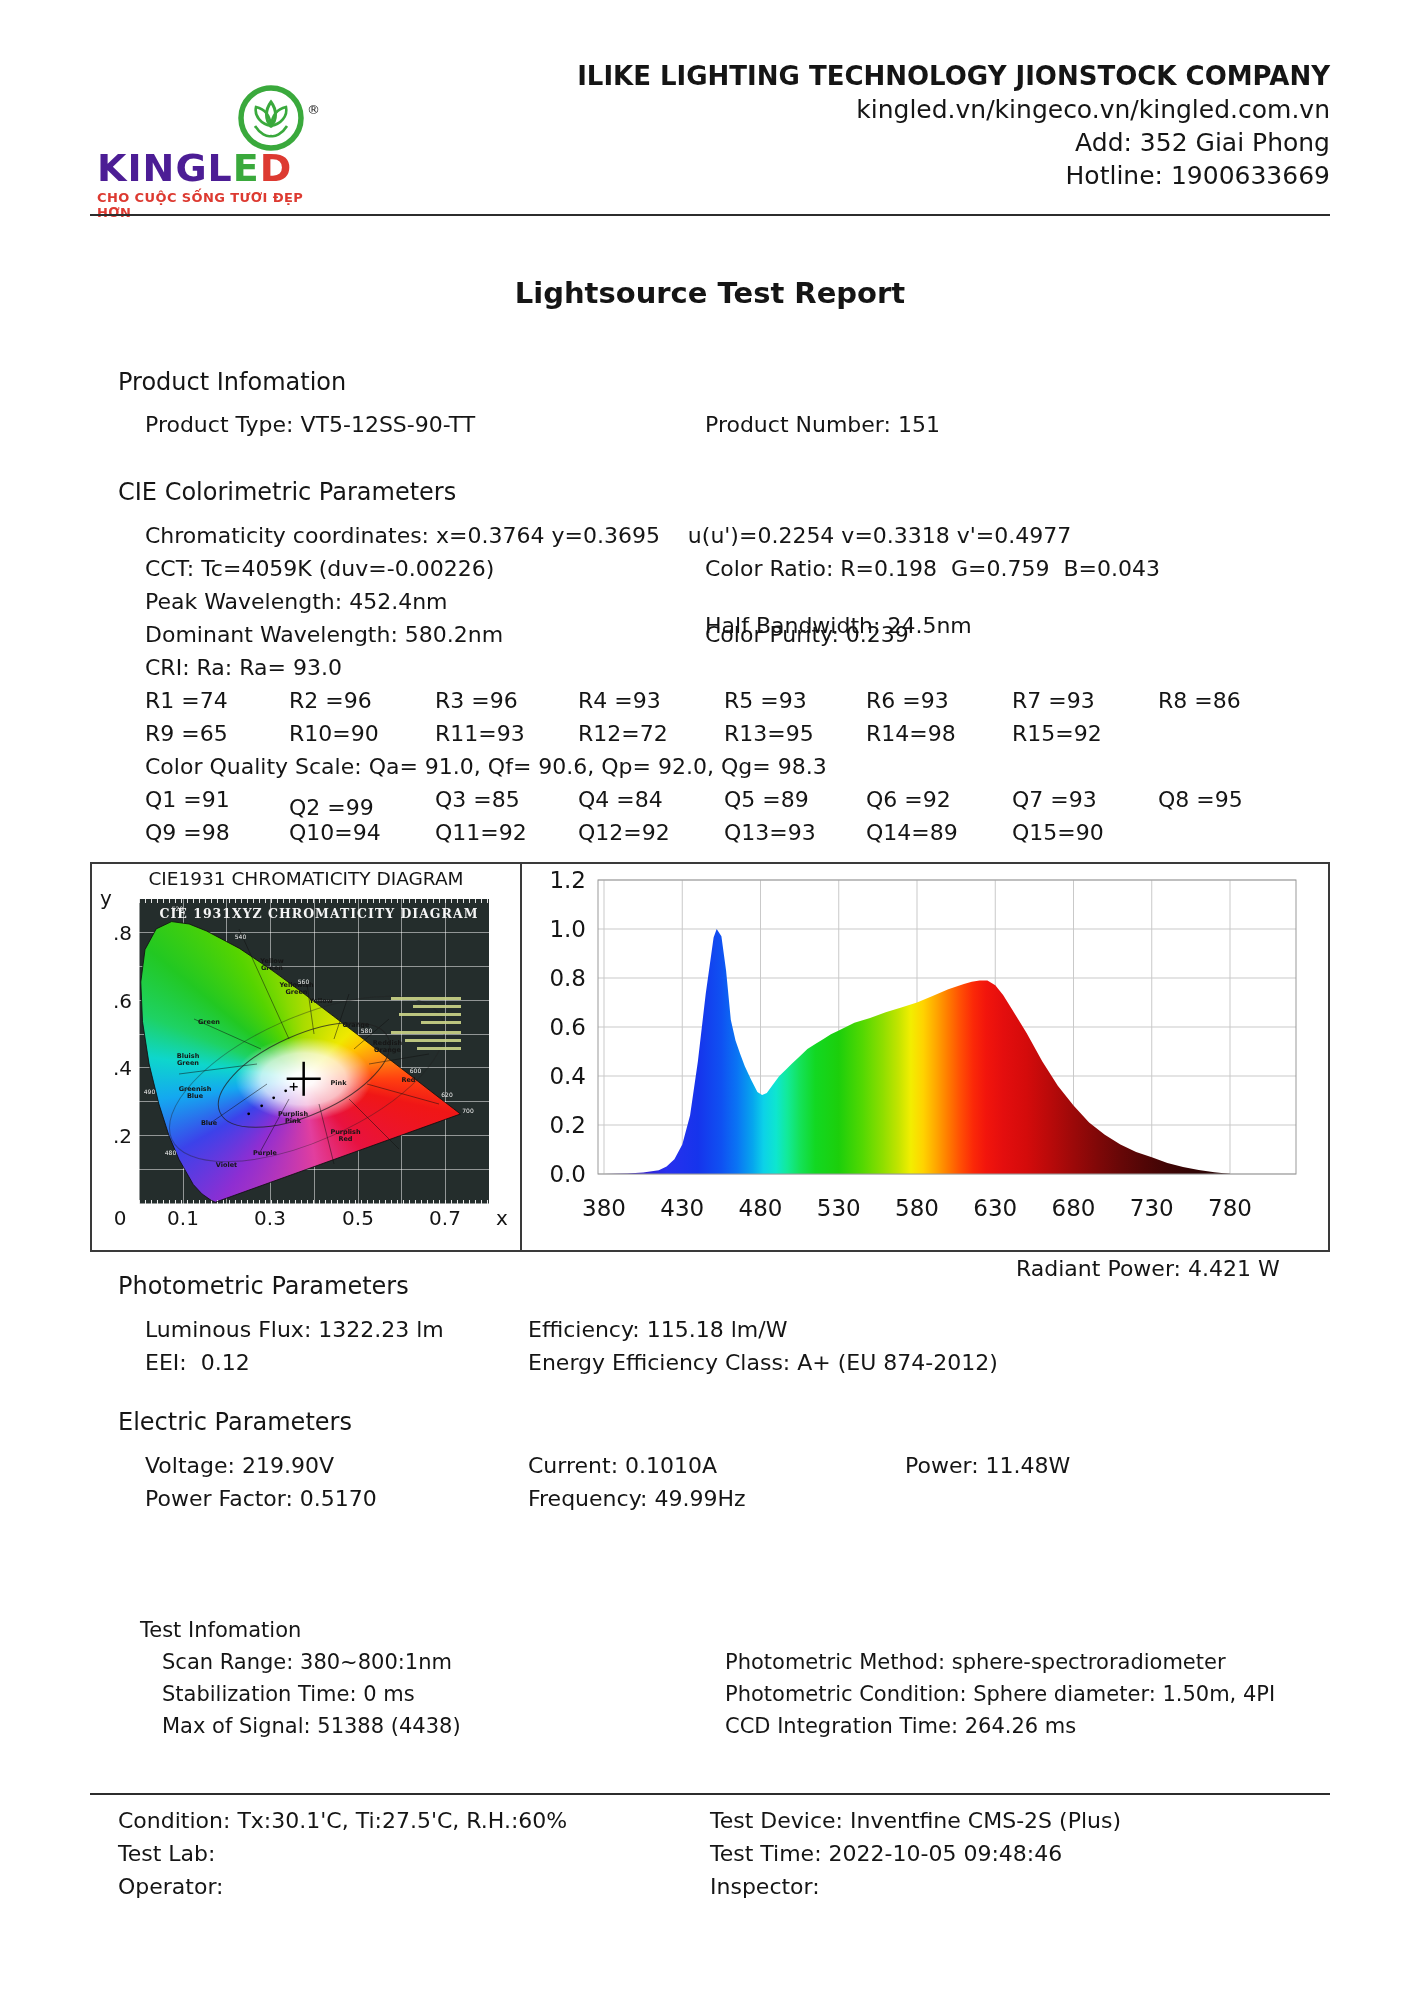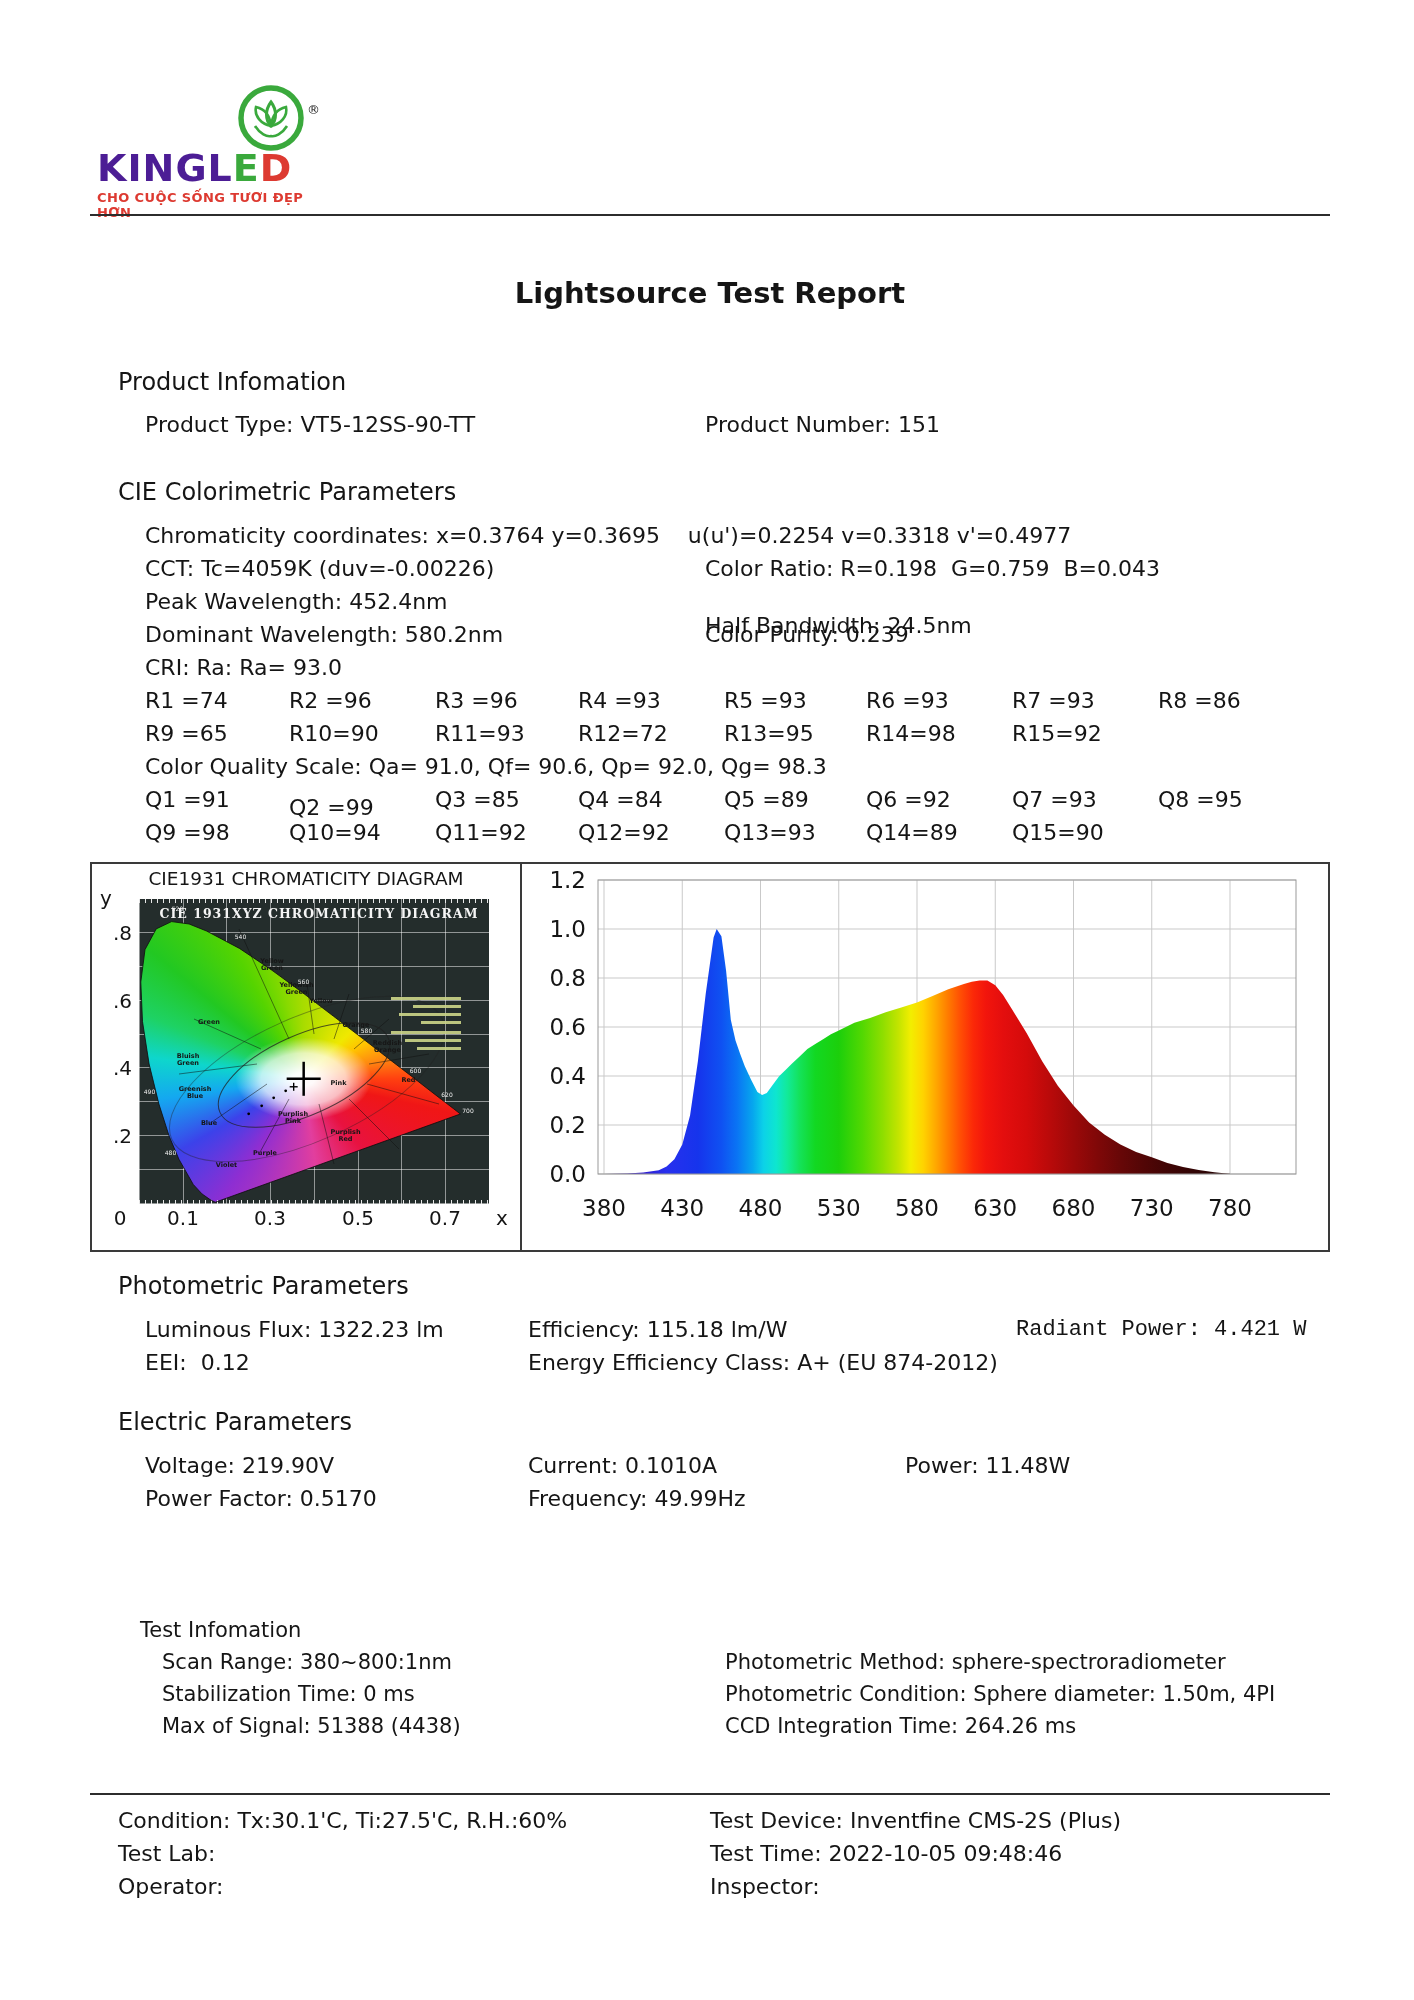--- a/index.html
+++ b/index.html
@@ -59,20 +59,26 @@
       <path d="M38 20 C32 28 32 38 38 44 C44 38 44 28 38 20 Z" fill="none" stroke="#3aa93c" stroke-width="3"></path>
       <path d="M38 44 C28 42 21 34 23 25 C32 27 37 34 38 44 Z" fill="none" stroke="#3aa93c" stroke-width="2.6"></path>
       <path d="M38 44 C48 42 55 34 53 25 C44 27 39 34 38 44 Z" fill="none" stroke="#3aa93c" stroke-width="2.6"></path>
       <path d="M22 44 C27 52 34 55 38 54 C42 55 49 52 54 44" fill="none" stroke="#3aa93c" stroke-width="2.6"></path>
     </svg>
     <span class="logo-reg">®</span>
     <div class="logo-word"><span style="color:#4c1d95">KINGL</span><span style="color:#3aa93c">E</span><span style="color:#dd3a31">D</span></div>
     <div class="logo-tag" style="color:#dd3a31">CHO CUỘC SỐNG TƯƠI ĐẸP HƠN</div>
   </div>
 
+  <div class="hdr-right">
+    <div class="hdr-company">ILIKE LIGHTING TECHNOLOGY JIONSTOCK COMPANY</div>
+    <div class="hdr-line">kingled.vn/kingeco.vn/kingled.com.vn</div>
+    <div class="hdr-line">Add: 352 Giai Phong</div>
+    <div class="hdr-line">Hotline: 1900633669</div>
+  </div>
 
   <div class="rule" style="top:214px;height:2px;"></div>
 
   <div class="doc-title">Lightsource Test Report</div>
 
   <div class="line sec-head" style="left:118px;top:368px;">Product Infomation</div>
   <div class="line body-txt" style="left:145px;top:412px;">Product Type: VT5-12SS-90-TT</div>
   <div class="line body-txt" style="left:705px;top:412px;">Product Number: 151</div>
 
   <div class="line sec-head" style="left:118px;top:478px;">CIE Colorimetric Parameters</div>
@@ -279,21 +285,21 @@
         <text x="473.25" y="352" text-anchor="middle" font-size="23" fill="#151515">630</text>
         <text x="551.5" y="352" text-anchor="middle" font-size="23" fill="#151515">680</text>
         <text x="629.75" y="352" text-anchor="middle" font-size="23" fill="#151515">730</text>
         <text x="708" y="352" text-anchor="middle" font-size="23" fill="#151515">780</text>
       </svg>
   </div>
 
   <div class="line sec-head" style="left:118px;top:1272px;">Photometric Parameters</div>
   <div class="line body-txt" style="left:145px;top:1317px;">Luminous Flux: 1322.23 lm</div>
   <div class="line body-txt" style="left:528px;top:1317px;">Efficiency: 115.18 lm/W</div>
-  <div class="line body-txt" style="left:1016px;top:1317px;font-family:Liberation Mono, monospace;">Radiant Power: 4.421 W</div>
+  <div class="line body-txt" style="left:1016px;top:1256px;">Radiant Power: 4.421 W</div>
   <div class="line body-txt pre" style="left:145px;top:1350px;">EEI:  0.12</div>
   <div class="line body-txt" style="left:528px;top:1350px;">Energy Efficiency Class: A+ (EU 874-2012)</div>
 
   <div class="line sec-head" style="left:118px;top:1408px;">Electric Parameters</div>
   <div class="line body-txt" style="left:145px;top:1453px;">Voltage: 219.90V</div>
   <div class="line body-txt" style="left:528px;top:1453px;">Current: 0.1010A</div>
   <div class="line body-txt" style="left:905px;top:1453px;">Power: 11.48W</div>
   <div class="line body-txt" style="left:145px;top:1486px;">Power Factor: 0.5170</div>
   <div class="line body-txt" style="left:528px;top:1486px;">Frequency: 49.99Hz</div>
 

